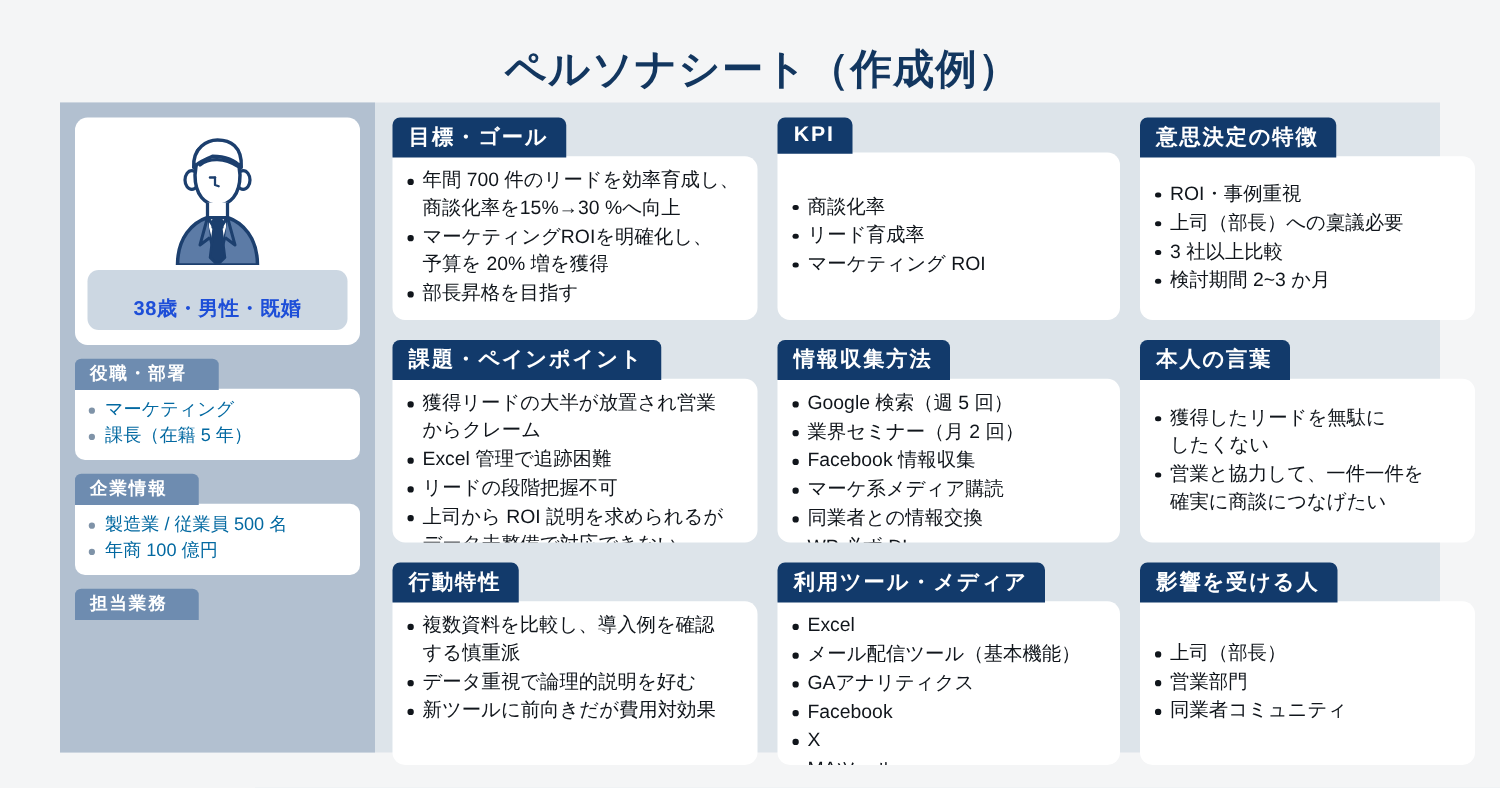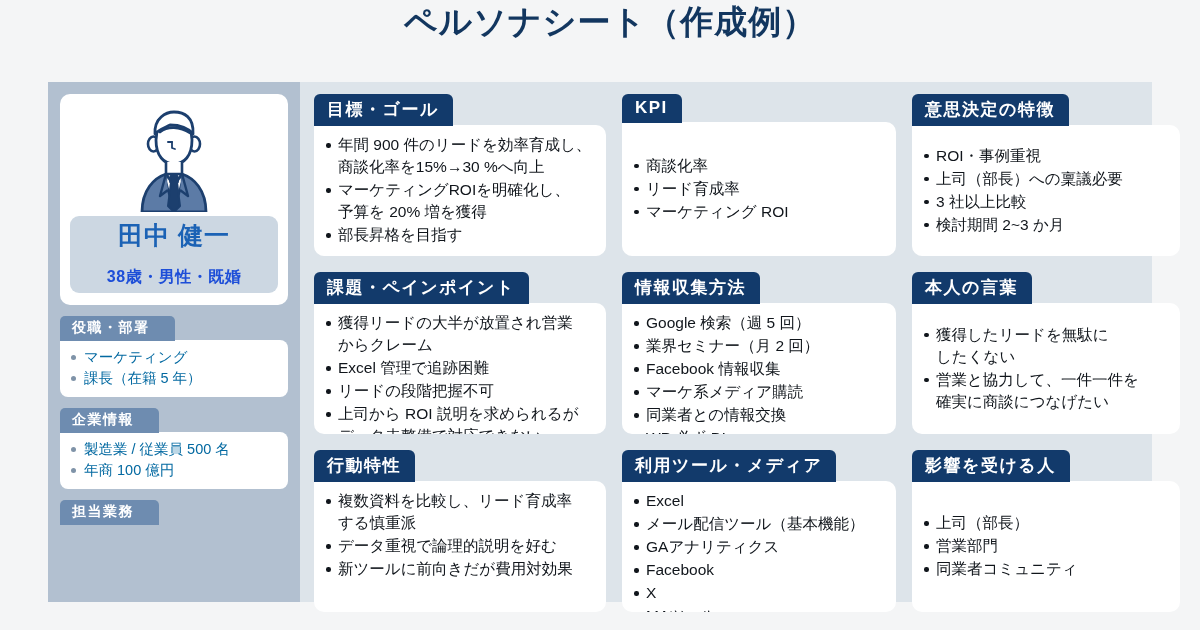--- a/index.html
+++ b/index.html
@@ -20,21 +20,21 @@
     width: 1200px;
     height: 630px;
     background: #f4f5f6;
     box-sizing: border-box;
   }
 
   
   .title-bar {
     height: 78px;
     display: flex;
-    align-items: flex-start;
+    align-items: flex-end;
     justify-content: center;
     padding-left: 20px;
   }
   .title {
     font-size: 33px;
     font-weight: bold;
     color: #12365f;
     letter-spacing: 1px;
     white-space: nowrap;
   }
@@ -254,21 +254,20 @@
             <path d="M44 70 L52 82 L60 70 L60 78 L52 108 L44 78 Z" fill="#ffffff" stroke="#1c3f6e" stroke-width="2.4" stroke-linejoin="round"></path>
 
             <path d="M44 70 L38 92 L46 86" fill="#5c7ba6" stroke="#1c3f6e" stroke-width="2.4" stroke-linejoin="round"></path>
             <path d="M60 70 L66 92 L58 86" fill="#5c7ba6" stroke="#1c3f6e" stroke-width="2.4" stroke-linejoin="round"></path>
 
             <path d="M49 78 L55 78 L58 102 L52 108 L46 102 Z" fill="#1c3f6e" stroke="#1c3f6e" stroke-width="2" stroke-linejoin="round"></path>
             <path d="M48.5 72 L55.5 72 L56 78 L48 78 Z" fill="#1c3f6e" stroke="#1c3f6e" stroke-width="1.8" stroke-linejoin="round"></path>
           </svg>
         </span>
         <div class="name-badge">
-          <div class="person-name">田中 健一</div>
           <div class="person-meta">38歳・男性・既婚</div>
         </div>
       </div>
 
       <div id="side-sections">
           <div class="side-section"><div class="side-label">役職・部署</div><div class="side-body">
               <ul>
                 <li>マーケティング</li>
                 <li>課長（在籍 5 年）</li>
               </ul>
@@ -281,21 +280,21 @@
             </div></div>
           <div class="side-section"><div class="side-label">担当業務</div></div>
         </div>
     </div>
 
     <div class="content" id="content-grid">
         <div class="card">
           <div class="card-head">目標・ゴール</div>
           <div class="card-body">
             <ul>
-              <li><span>年間 900 件のリードを効率育成し、</span><span class="cont">商談化率を15%→30 %へ向上</span></li>
+              <li><span>年間 700 件のリードを効率育成し、</span><span class="cont">商談化率を15%→30 %へ向上</span></li>
               <li><span>マーケティングROIを明確化し、</span><span class="cont">予算を 20% 増を獲得</span></li>
               <li><span>部長昇格を目指す</span></li>
             </ul>
           </div>
         </div>
         <div class="card">
           <div class="card-head">KPI</div>
           <div class="card-body centered">
             <ul>
               <li><span>商談化率</span></li>
@@ -345,21 +344,21 @@
             <ul>
               <li><span>獲得したリードを無駄に</span><span class="cont">したくない</span></li>
               <li><span>営業と協力して、一件一件を</span><span class="cont">確実に商談につなげたい</span></li>
             </ul>
           </div>
         </div>
         <div class="card">
           <div class="card-head">行動特性</div>
           <div class="card-body">
             <ul>
-              <li><span>複数資料を比較し、リード育成率</span><span class="cont">する慎重派</span></li>
+              <li><span>複数資料を比較し、導入例を確認</span><span class="cont">する慎重派</span></li>
               <li><span>データ重視で論理的説明を好む</span></li>
               <li><span>新ツールに前向きだが費用対効果</span></li>
             </ul>
           </div>
         </div>
         <div class="card">
           <div class="card-head">利用ツール・メディア</div>
           <div class="card-body">
             <ul>
               <li><span>Excel</span></li>

